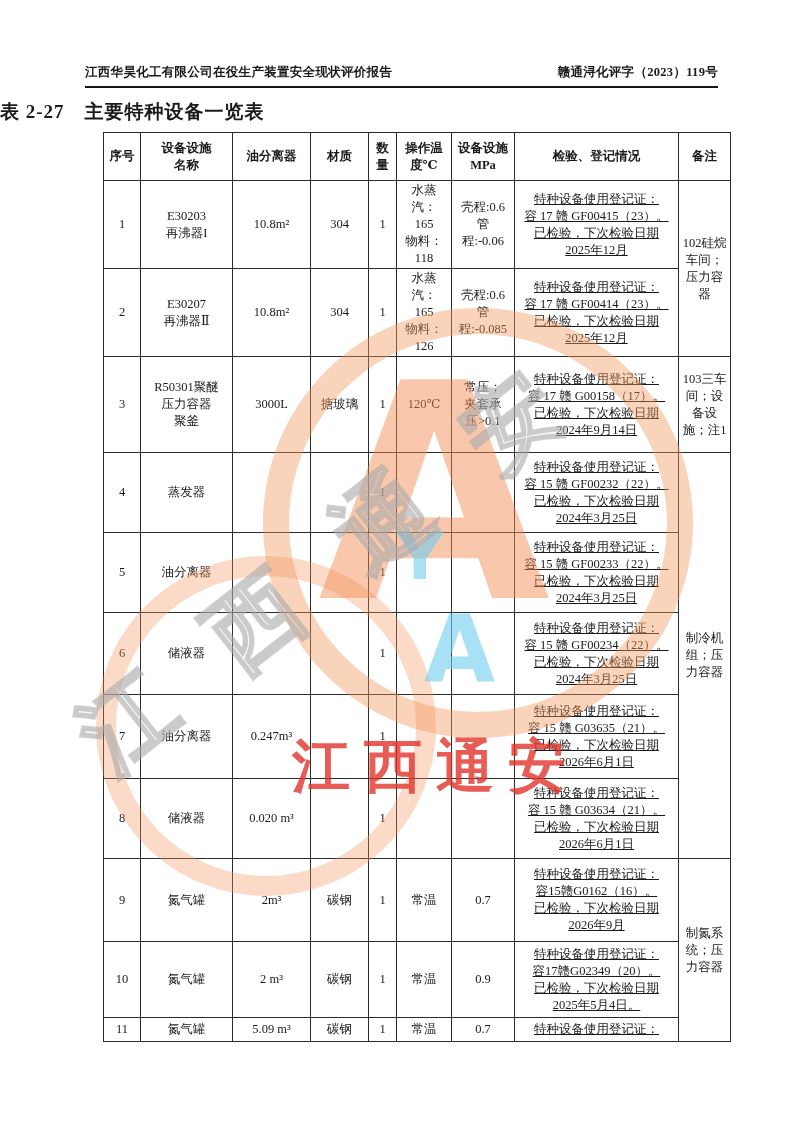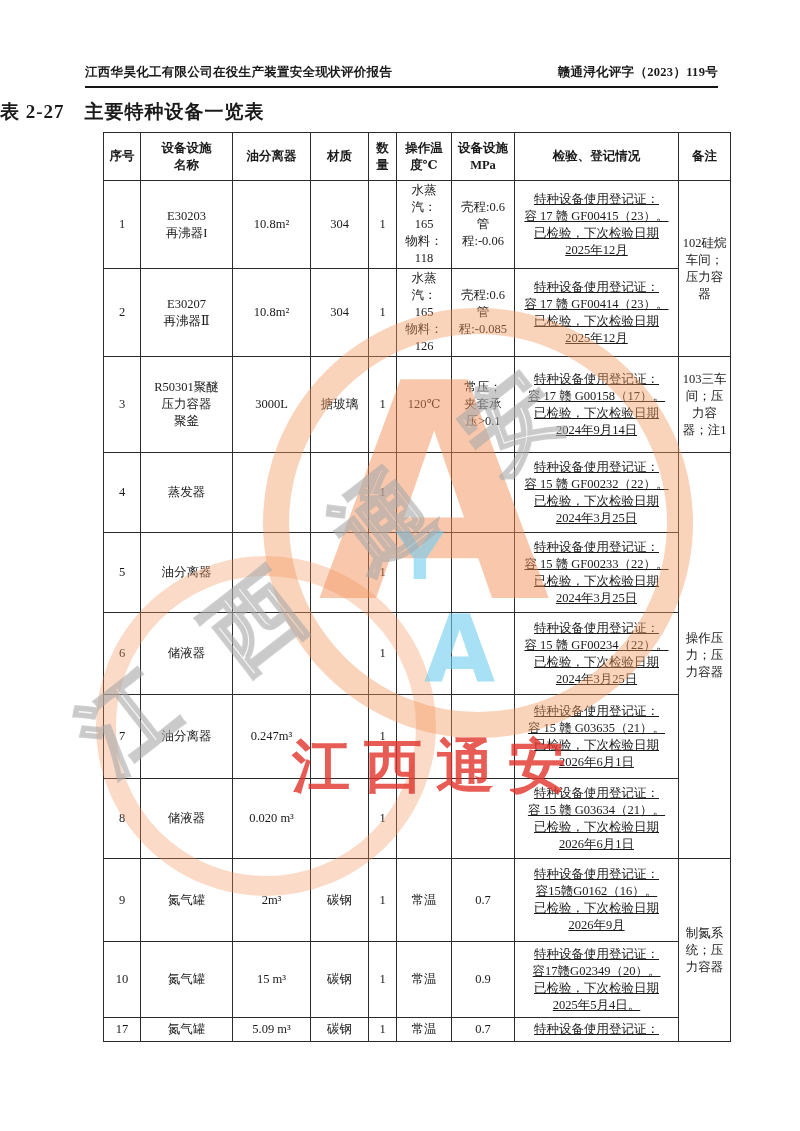--- a/index.html
+++ b/index.html
@@ -199,35 +199,35 @@
       <td>搪玻璃</td>
       <td>1</td>
       <td>120℃</td>
       <td>常压；
 夹套承
 压&gt;0.1</td>
       <td class="insp">特种设备使用登记证：
 容 17 赣 G00158（17）。
 已检验，下次检验日期
 2024年9月14日</td>
-      <td>103三车间；压力容器；注1</td>
+      <td>103三车间；设备设施；注1</td>
     </tr>
     <tr class="r3">
       <td>4</td>
       <td>蒸发器</td>
       <td></td>
       <td></td>
       <td>1</td>
       <td></td>
       <td></td>
       <td class="insp">特种设备使用登记证：
 容 15 赣 GF00232（22）。
 已检验，下次检验日期
 2024年3月25日</td>
-      <td rowspan="5">操作压力；压力容器</td>
+      <td rowspan="5">制冷机组；压力容器</td>
     </tr>
     <tr class="r4">
       <td>5</td>
       <td>油分离器</td>
       <td></td>
       <td></td>
       <td>1</td>
       <td></td>
       <td></td>
       <td class="insp">特种设备使用登记证：
@@ -284,32 +284,32 @@
       <td>0.7</td>
       <td class="insp">特种设备使用登记证：
 容15赣G0162（16）。
 已检验，下次检验日期
 2026年9月</td>
       <td rowspan="3">制氮系统；压力容器</td>
     </tr>
     <tr class="r9">
       <td>10</td>
       <td>氮气罐</td>
-      <td>15 m³</td>
+      <td>2 m³</td>
       <td>碳钢</td>
       <td>1</td>
       <td>常温</td>
       <td>0.9</td>
       <td class="insp">特种设备使用登记证：
 容17赣G02349（20）。
 已检验，下次检验日期
 2025年5月4日。</td>
     </tr>
     <tr class="r10">
-      <td>17</td>
+      <td>11</td>
       <td>氮气罐</td>
       <td>5.09 m³</td>
       <td>碳钢</td>
       <td>1</td>
       <td>常温</td>
       <td>0.7</td>
       <td class="insp">特种设备使用登记证：</td>
     </tr>
   </tbody>
     </table>

